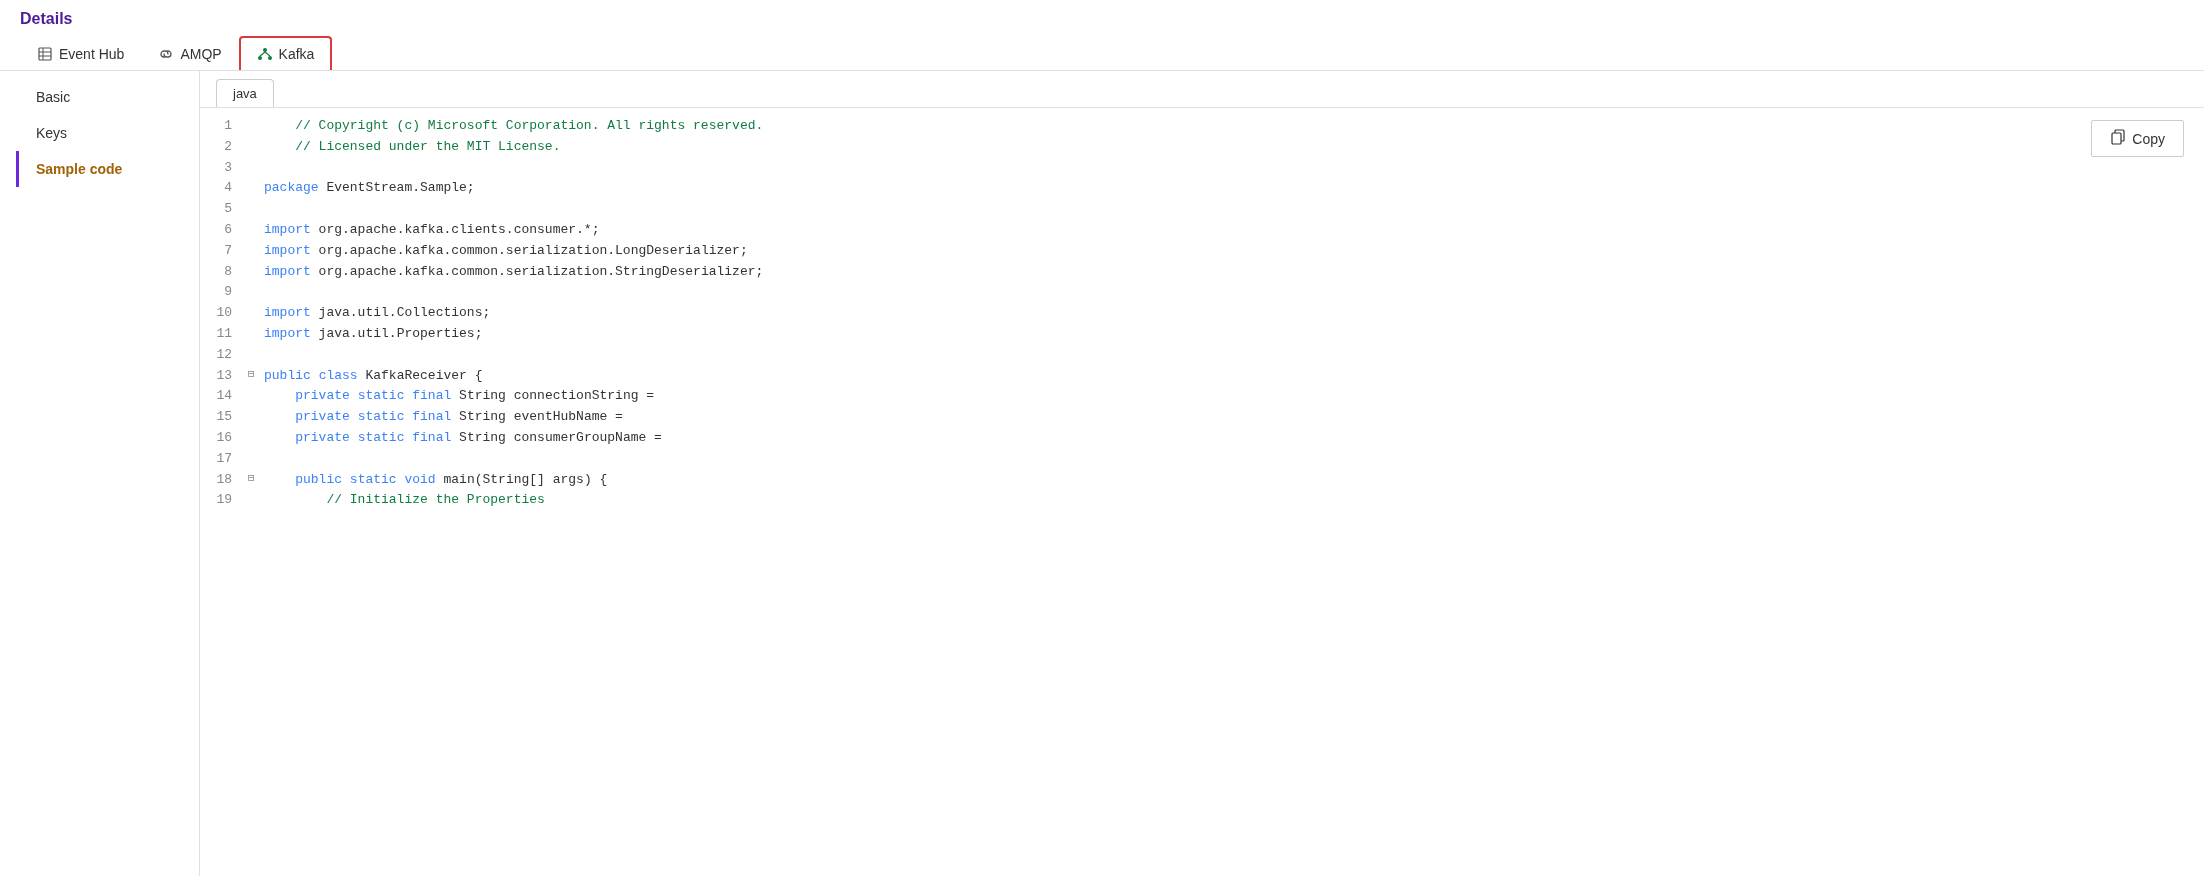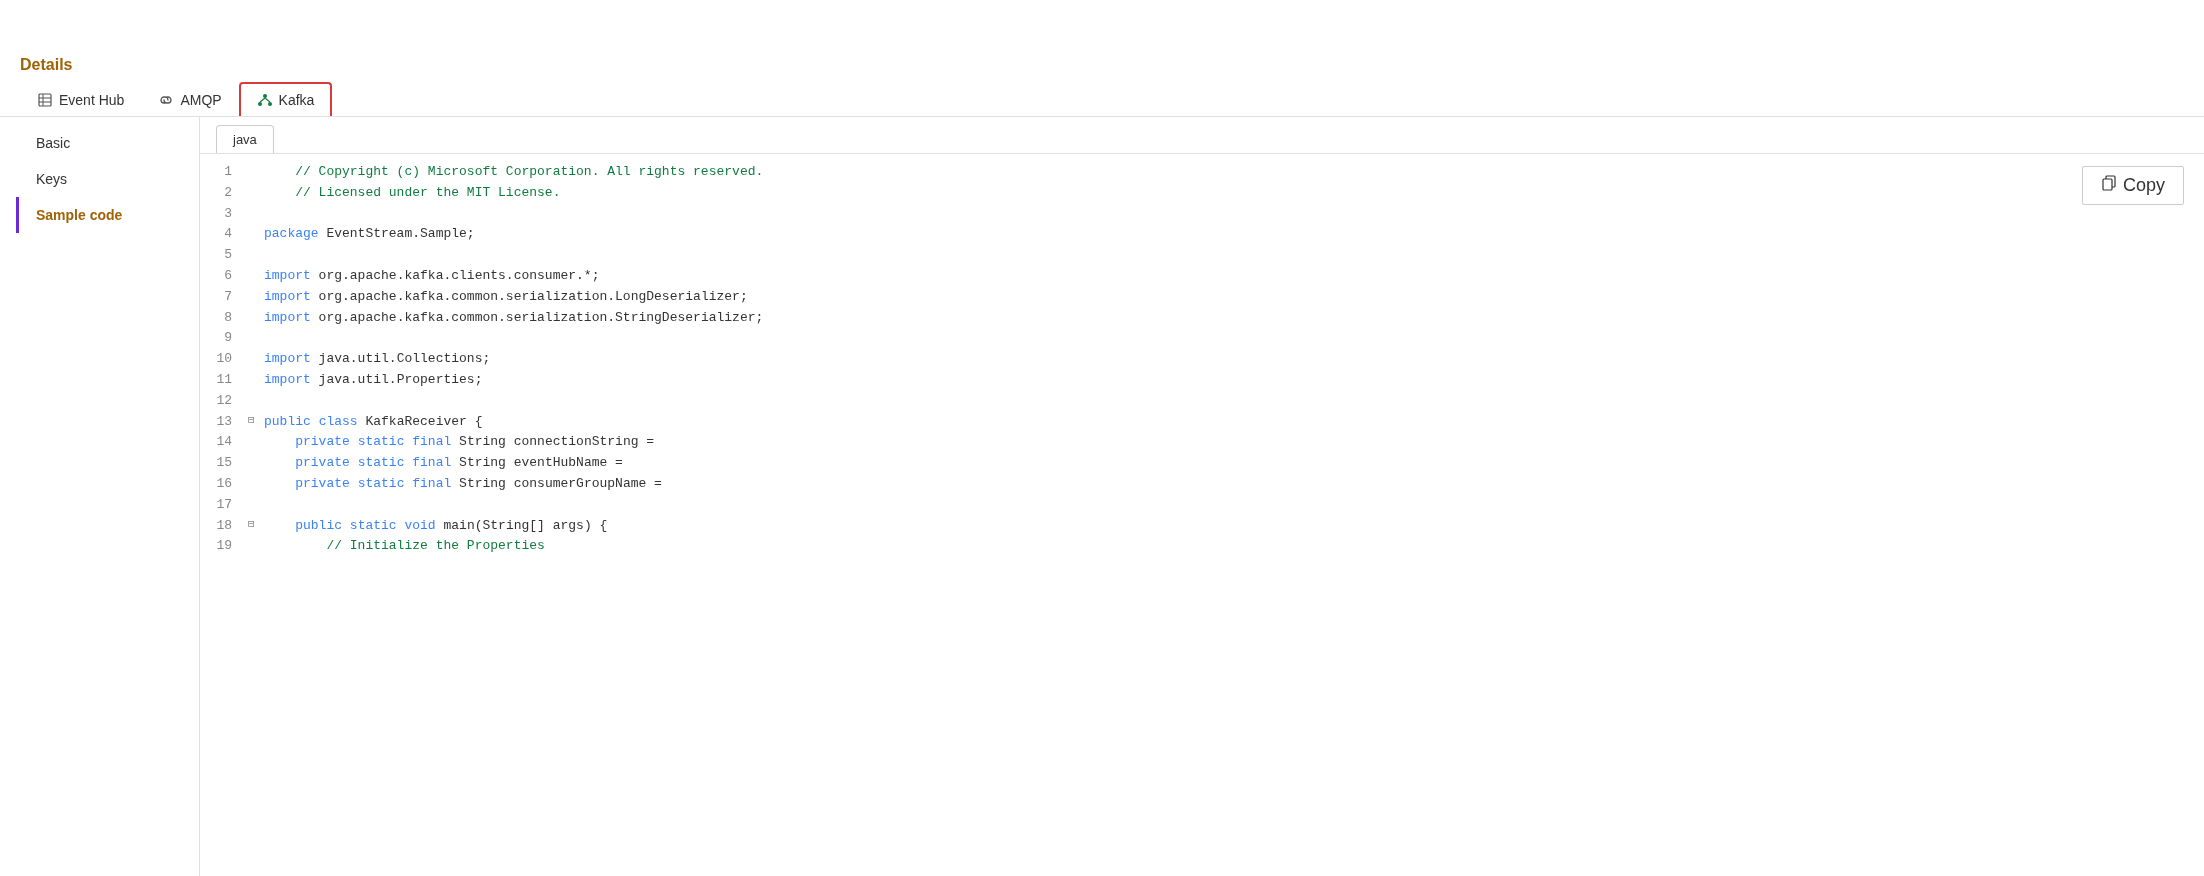--- a/index.html
+++ b/index.html
@@ -15,23 +15,22 @@
       width: 100%;
       height: 100vh;
     }
     .top-bar {
       padding: 10px 20px 0 20px;
       border-bottom: 1px solid #e0e0e0;
     }
     .top-bar-title {
       font-size: 16px;
       font-weight: 600;
-      color: #a16207;
+      color: #4c1d95;
       margin-bottom: 8px;
-      margin-top: 46px;
     }
     .top-bar-tabs {
       display: flex;
       gap: 0;
     }
     .tab-item {
       display: flex;
       align-items: center;
       gap: 6px;
       padding: 8px 16px;
@@ -121,21 +120,21 @@
       position: absolute;
       top: 12px;
       right: 20px;
       display: flex;
       align-items: center;
       gap: 6px;
       padding: 8px 18px;
       border: 1px solid #ccc;
       background: #fff;
       cursor: pointer;
-      font-size: 18px;
+      font-size: 14px;
       border-radius: 2px;
       color: #333;
       z-index: 10;
     }
     .code-block {
       flex: 1;
       overflow: auto;
       padding: 8px 60px 8px 0;
       font-family: 'Consolas', 'Courier New', monospace;
       font-size: 13px;

